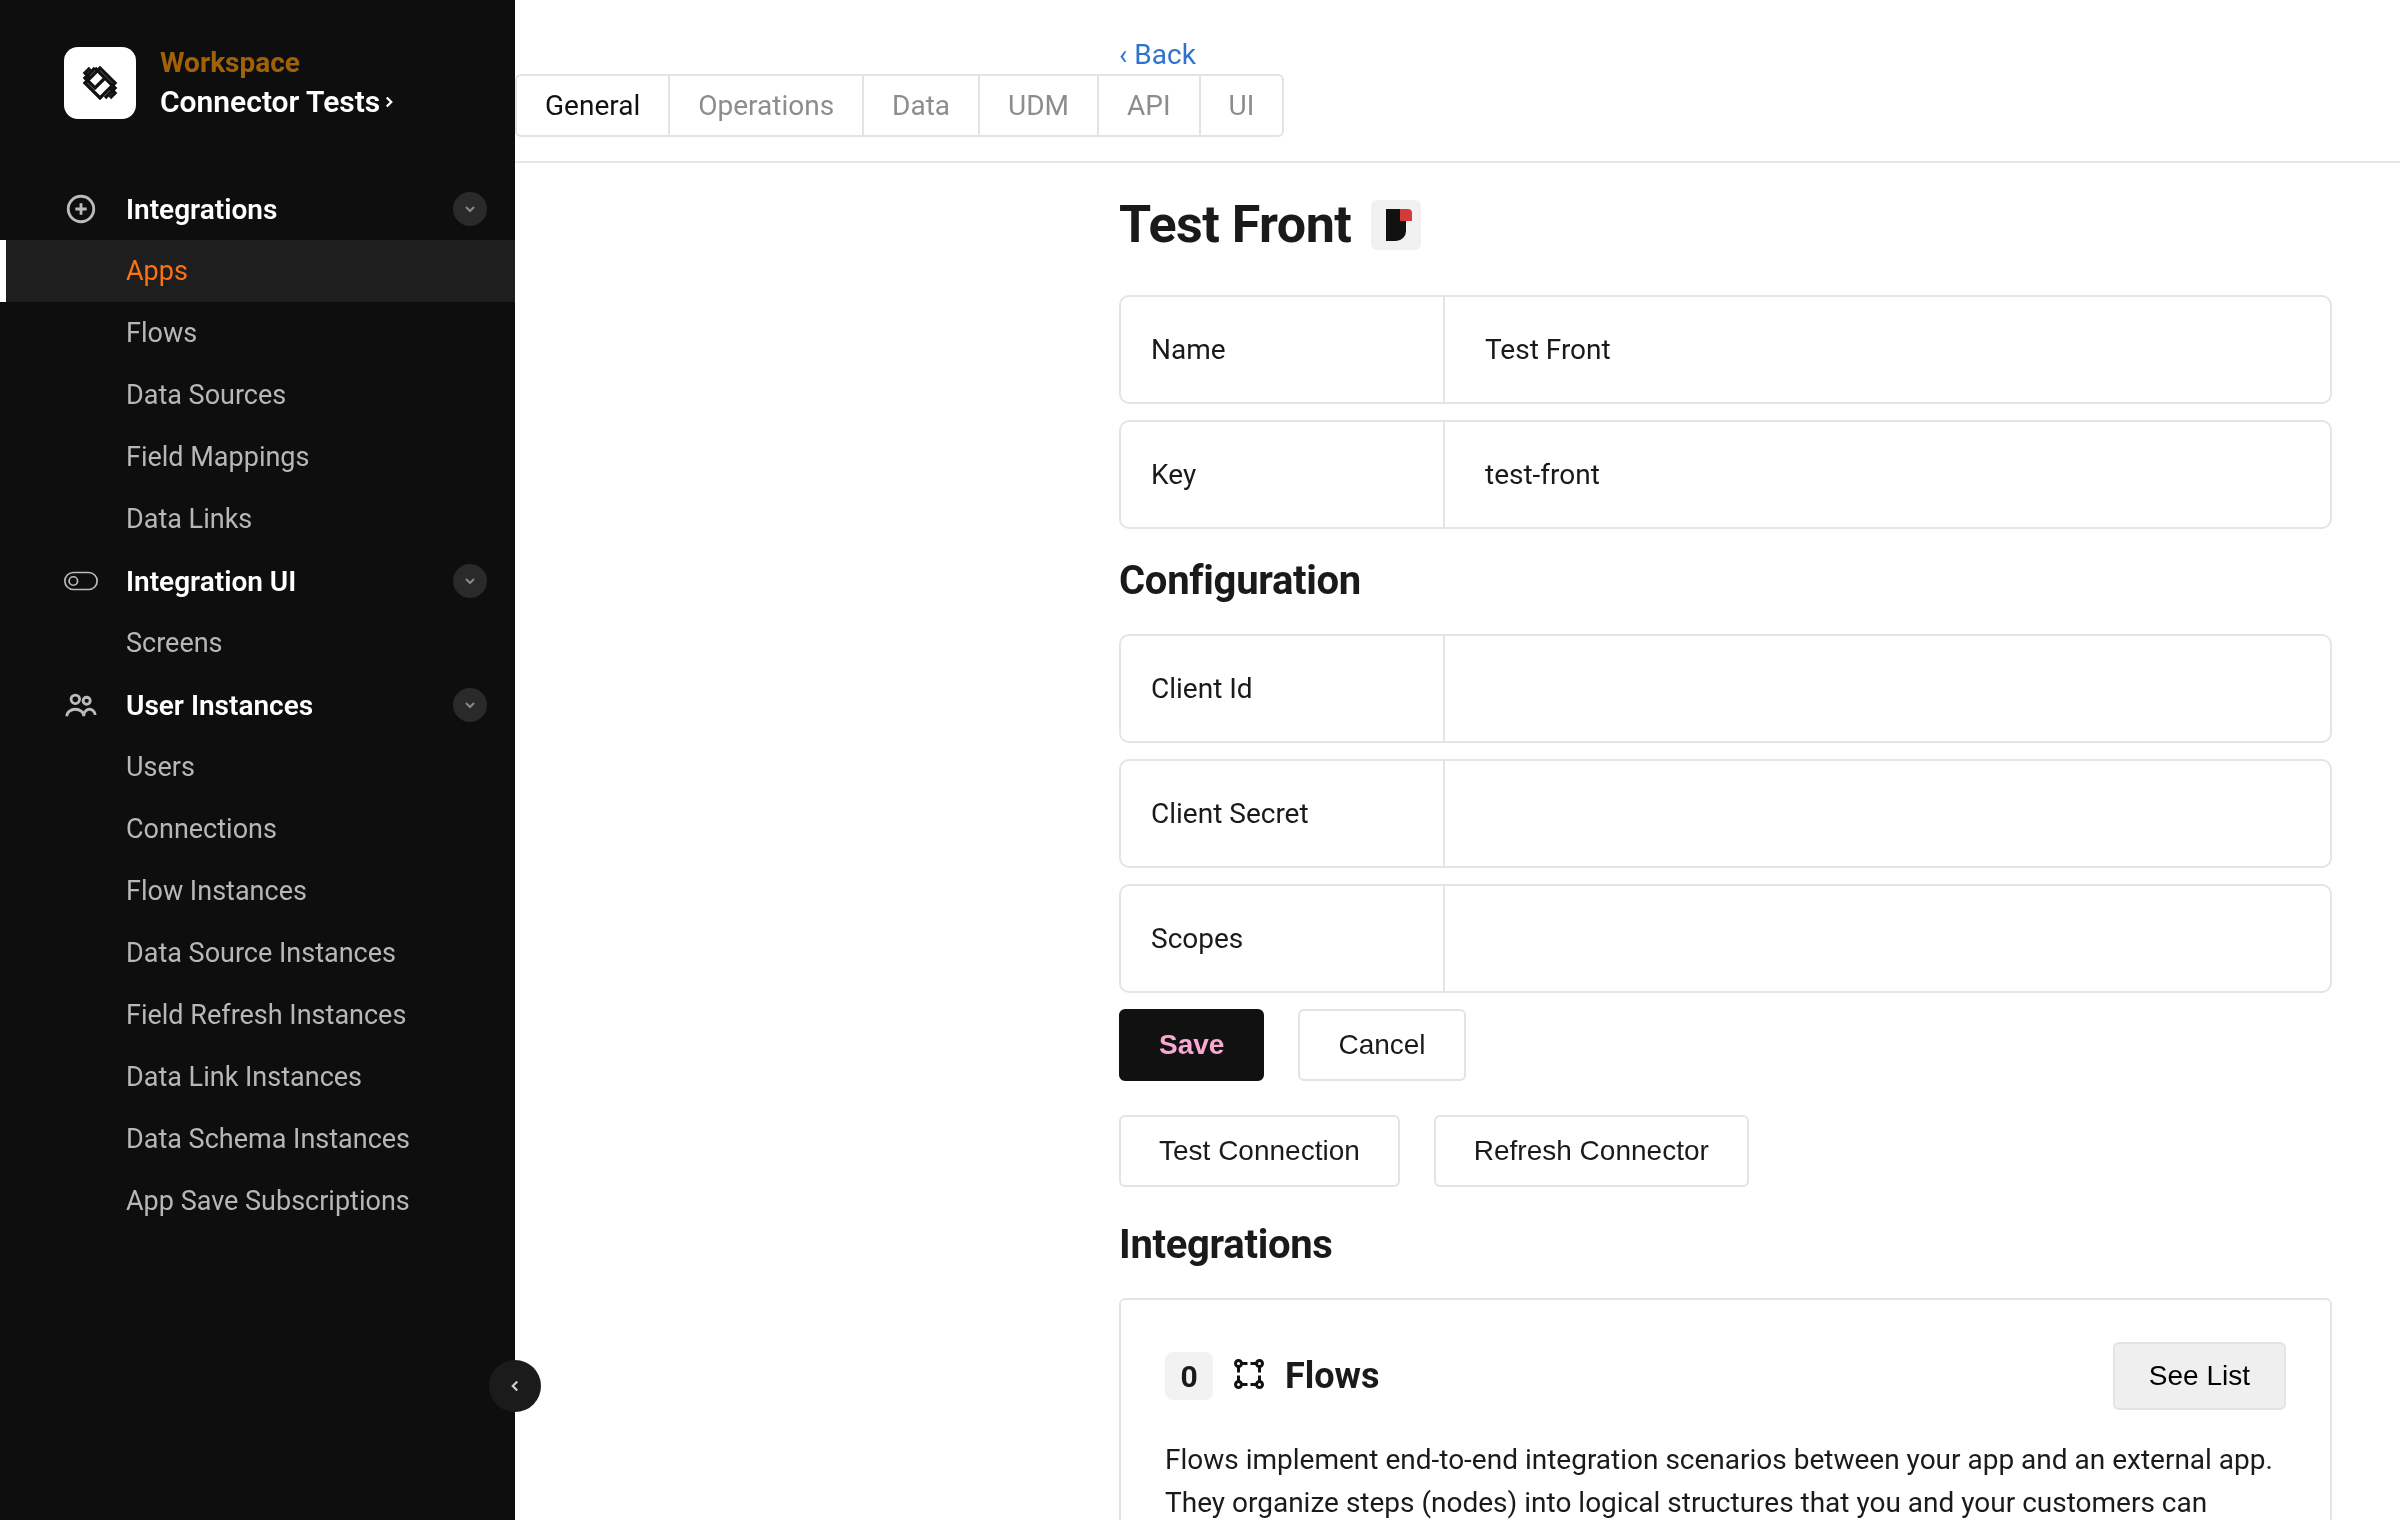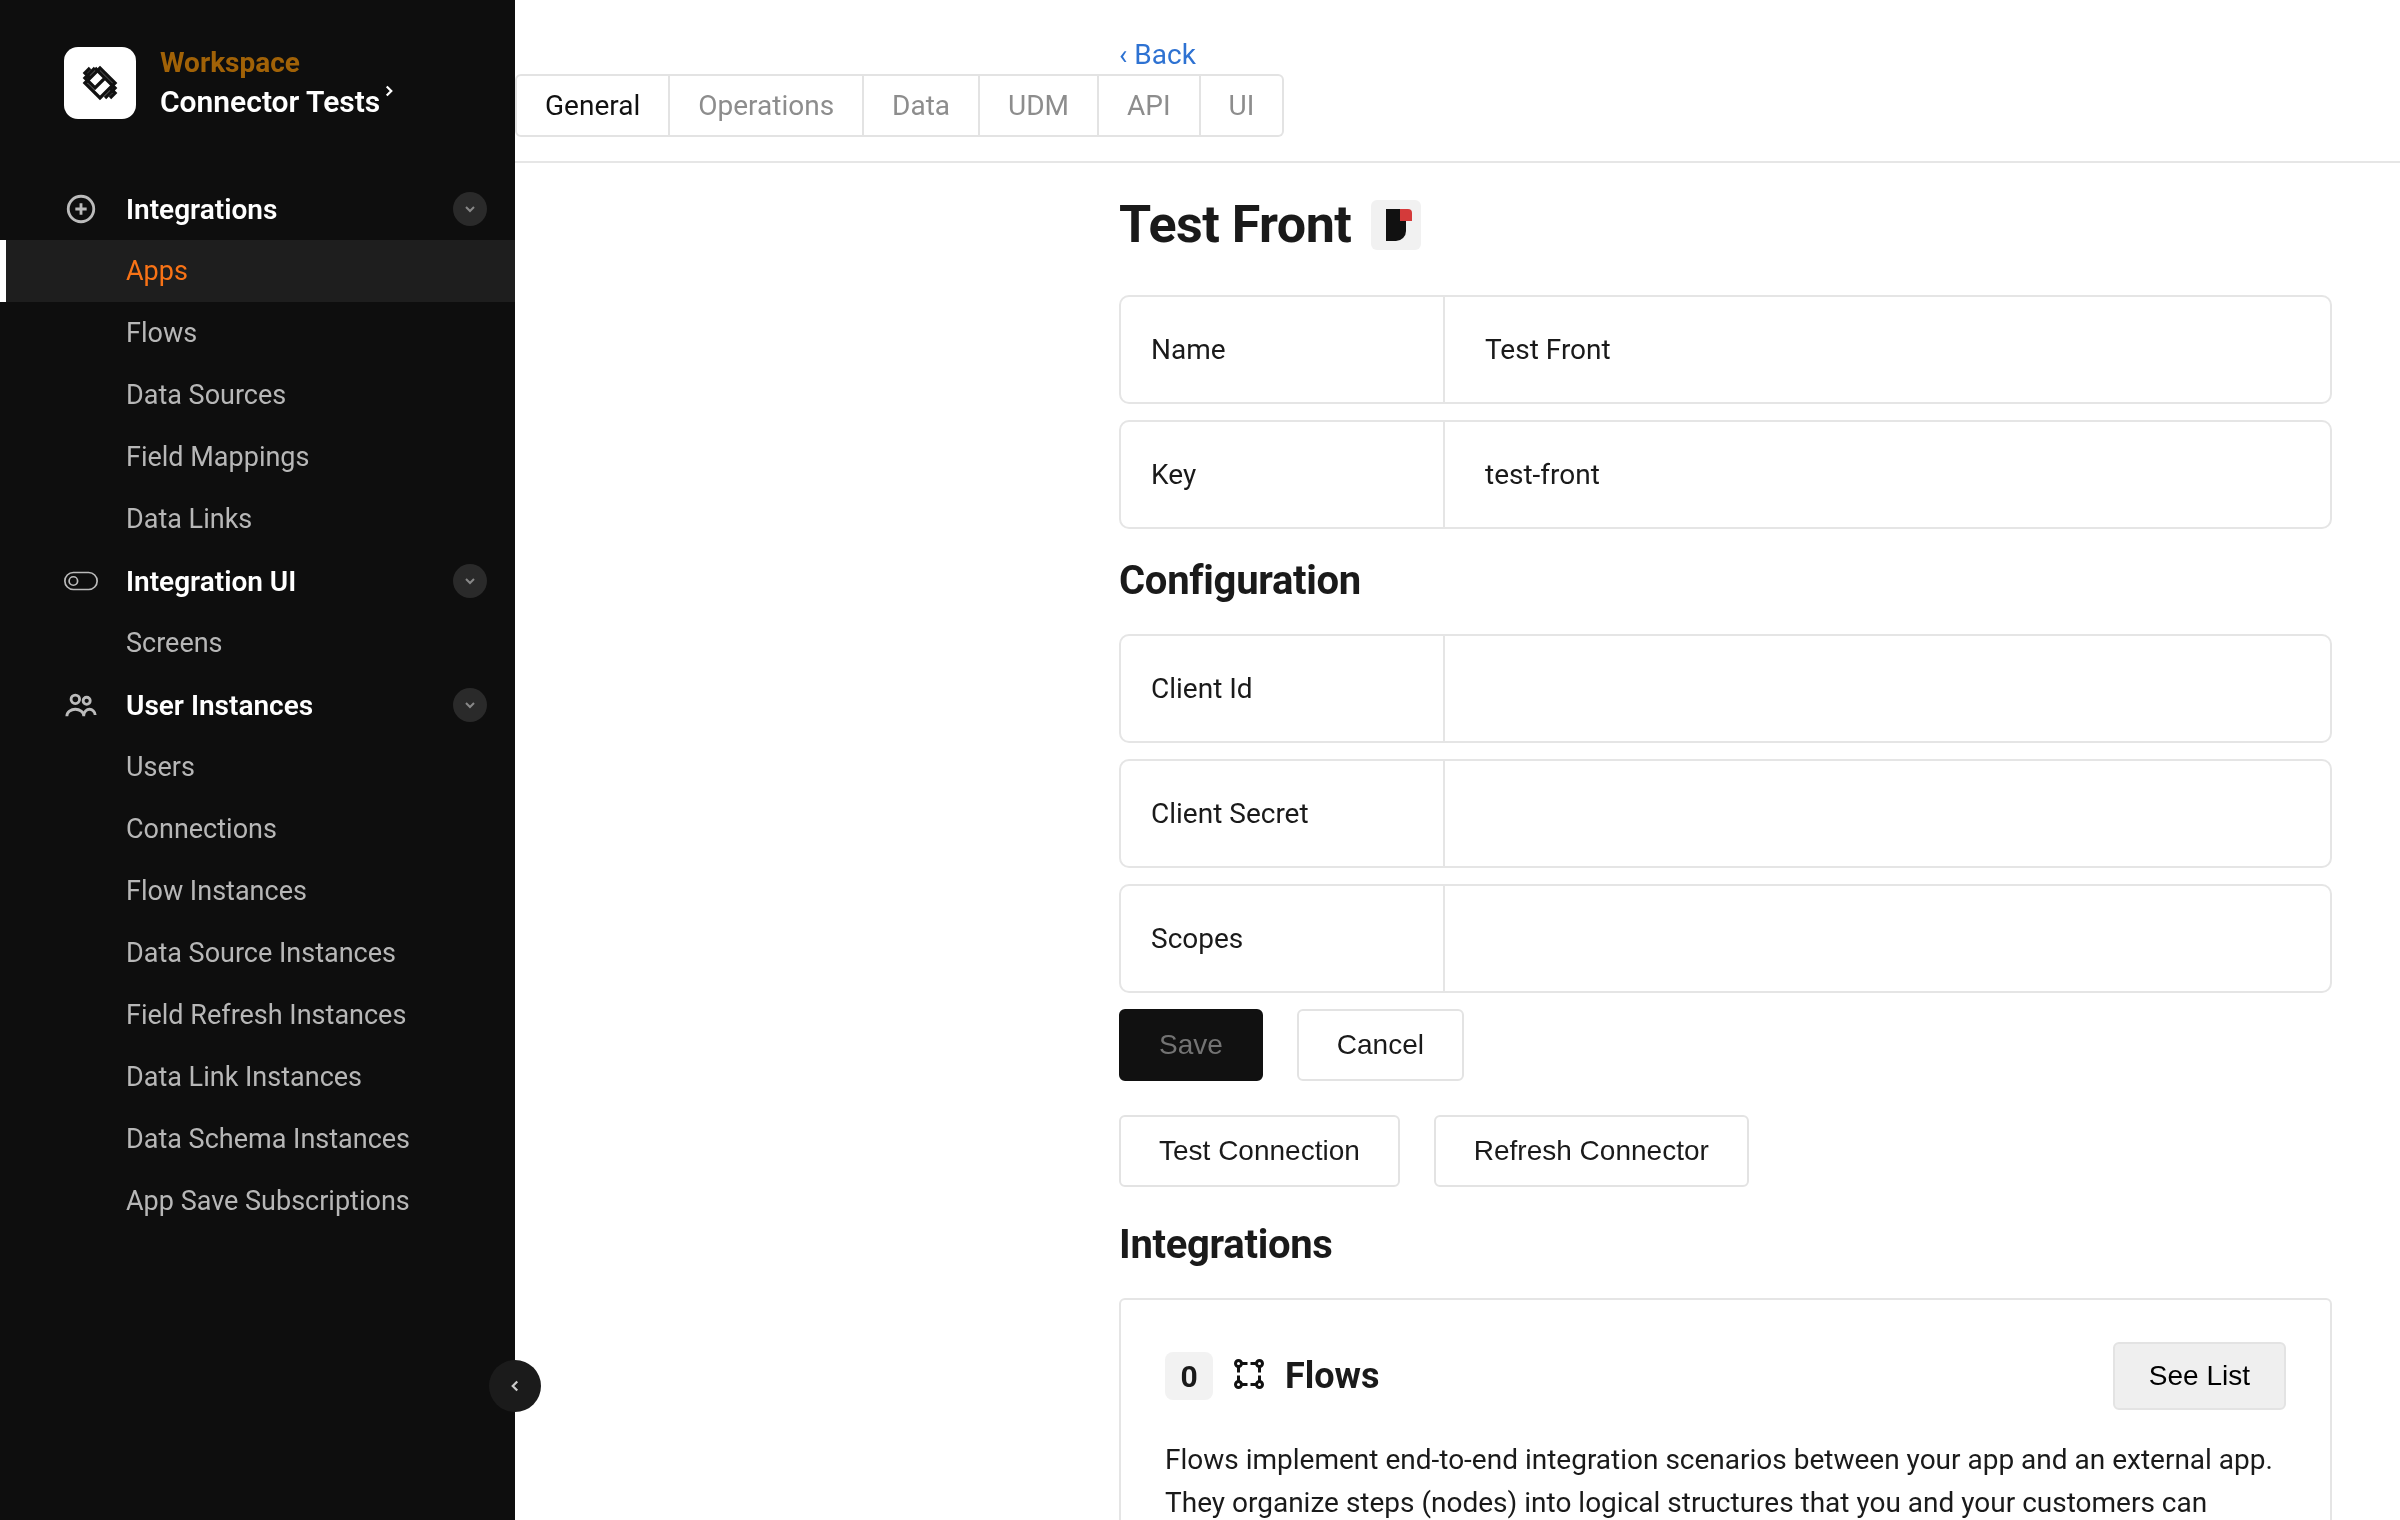--- a/index.html
+++ b/index.html
@@ -34,21 +34,21 @@
 .ws-logo {
   width: 72px; height: 72px;
   background: #fff;
   border-radius: 14px;
   display: flex; align-items: center; justify-content: center;
   margin-right: 24px;
   flex-shrink: 0;
 }
 .ws-text { display: flex; flex-direction: column; line-height: 1.35; flex: 1; }
 .ws-label { font-size: 28px; color: #a16207; font-weight: 700; }
-.ws-name-row { display: flex; font-size: 30px; font-weight: 600; color: #fff; }
+.ws-name-row { display: flex; align-items: center; font-size: 30px; font-weight: 600; color: #fff; }
 
 .nav-section-header {
   display: flex; align-items: center;
   padding: 14px 28px 14px 64px;
   color: #fff;
   font-size: 28px;
   font-weight: 600;
 }
 .nav-section-header .section-icon { width: 40px; margin-right: 22px; display:flex; align-items:center; }
 .nav-section-header .chevron { margin-left: auto; width:34px;height:34px;border-radius:50%;background:#2a2a2a;display:flex;align-items:center;justify-content:center; }
@@ -142,21 +142,21 @@
 .btn {
   display: inline-flex; align-items: center; justify-content: center;
   padding: 18px 38px;
   font-size: 28px;
   border-radius: 6px;
   border: 2px solid #e3e3e3;
   background: #fff;
   cursor: pointer;
   color: #1a1a1a;
 }
-.btn-primary { background: #111; color: #737373; border-color: #111; }
+.btn-primary { background: #111; color: #f9a8d4; border-color: #111; font-weight: bold; }
 .btn-row { display: flex; gap: 34px; margin-bottom: 34px; }
 
 .integrations-card {
   border: 2px solid #e5e5e5;
   border-radius: 6px;
   padding: 42px 44px;
 }
 .flows-header { display: flex; align-items: center; margin-bottom: 28px; }
 .count-badge {
   width: 48px; height: 48px; border-radius: 8px; background: #f2f2f2;

